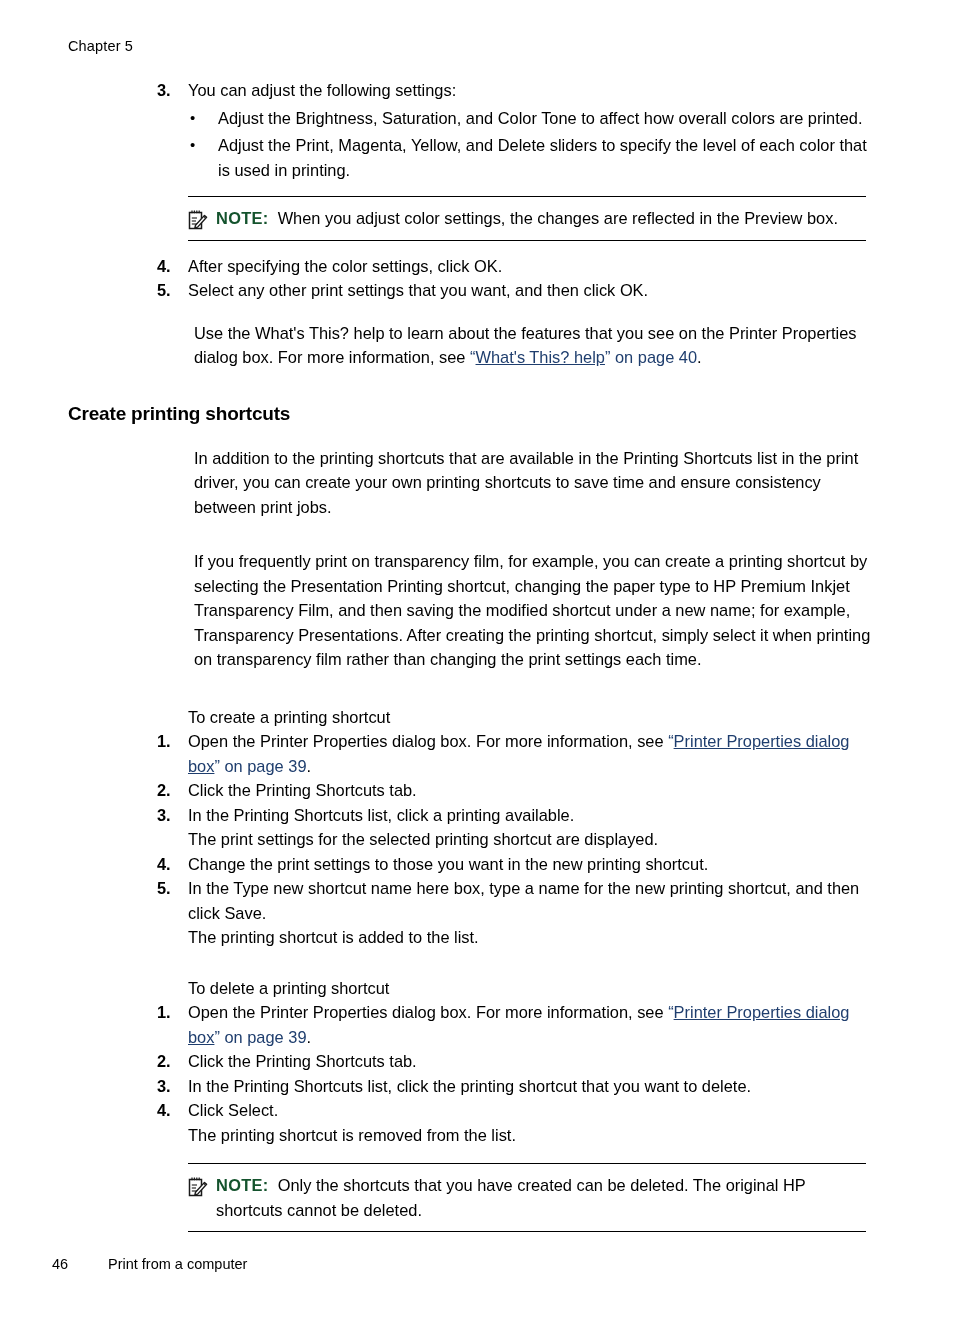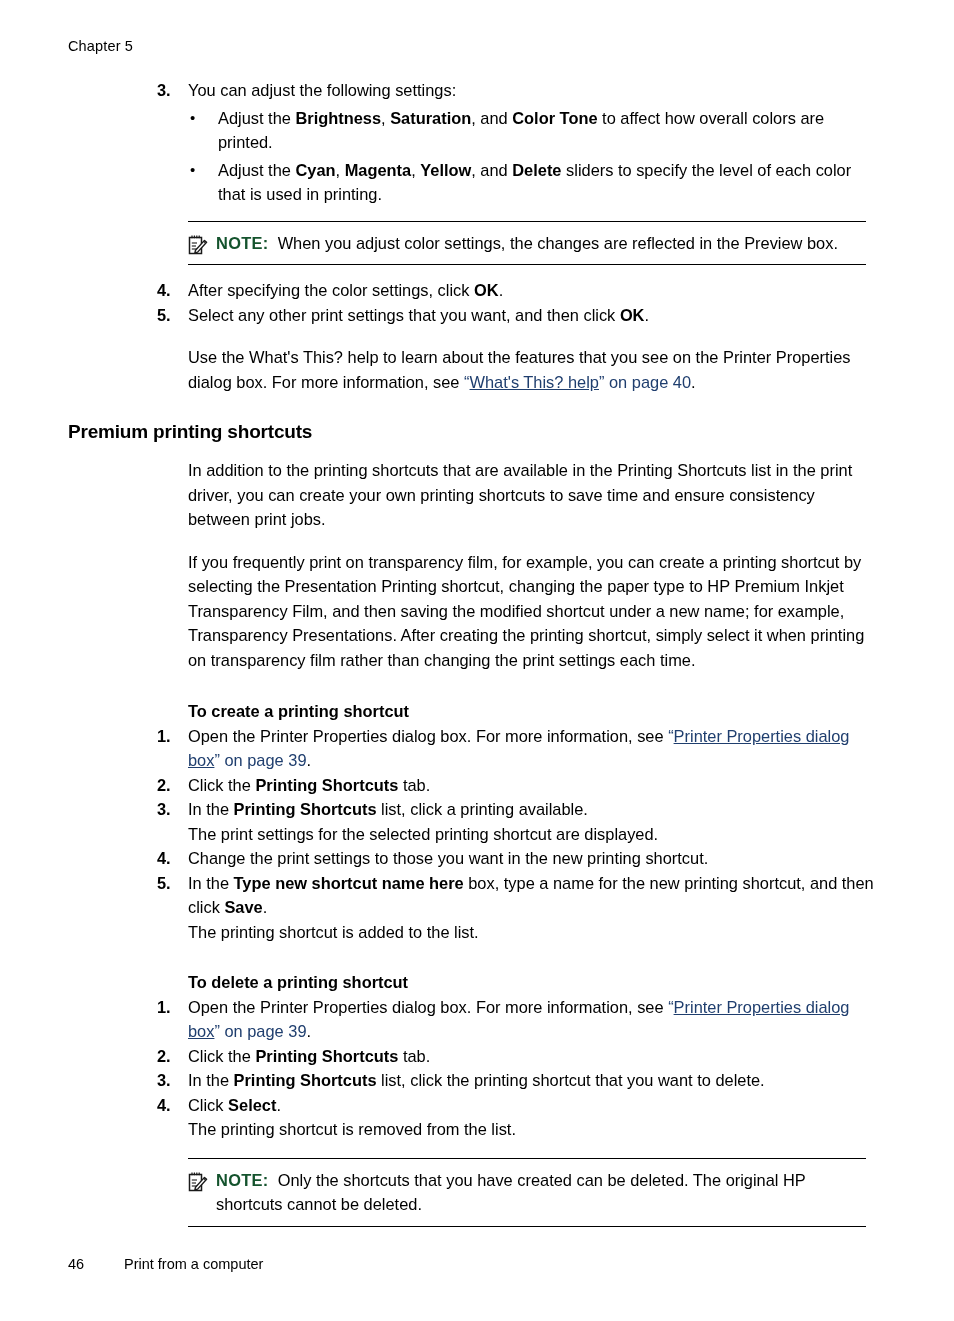--- a/index.html
+++ b/index.html
@@ -89,40 +89,40 @@
   ul.bullets > li .dot {
     position: absolute;
     left: 2px;
     top: 0;
     font-size: 15px;
     line-height: 24.5px;
   }
 
   
   p.body-para {
-    margin: 0;
+    margin: 6px;
     padding-left: 120px;    
   }
   p.body-para.gap { margin-top: 18px; }
 
   
   h2.section-head {
     margin: 0;
     padding: 0;
     font-size: 19px;
     line-height: 24px;
     font-weight: bold;
     letter-spacing: -0.01em;
   }
   h3.sub-head {
     margin: 0;
     padding-left: 120px;
     font-size: 16.4px;
     line-height: 24.5px;
-    font-weight: bold;
+    font-weight: normal;
   }
 
   
   a.xref {
     color: #1F3E6E;
     text-decoration: none;
   }
   a.xref .u { text-decoration: underline; }
 
   
@@ -146,26 +146,26 @@
     display: block;
     padding-left: 28px;
   }
   .note .note-label {
     font-weight: bold;
     color: #14532d;
     letter-spacing: 0.02em;
   }
   .note .note-gap { display:inline-block; width: 9px; }
 
-  b, strong { font-weight: bold; }
+  b, strong { font-weight: normal; }
 
   
   .footer {
     position: absolute;
-    left: 68px;
+    left: 52px;
     top: 1255px;
     width: 812px;
     font-size: 14.5px;
     line-height: 18px;
   }
   .footer .pageno {
     display: inline-block;
     width: 56px;
   }
 </style>
@@ -183,21 +183,21 @@
         <span class="num">3.</span>
         <span class="body">You can adjust the following settings:</span>
 
         <ul class="bullets">
           <li>
             <span class="dot">•</span>
             <span><span>Adjust the </span><b>Brightness</b><span>, </span><b>Saturation</b><span>, and </span><b>Color Tone</b><span> to affect how overall colors are printed.</span></span>
           </li>
           <li>
             <span class="dot">•</span>
-            <span><span>Adjust the </span><b>Cyan</b><span>, </span><b>Magenta</b><span>, </span><b>Yellow</b><span>, and </span><b>Delete</b><span> sliders to specify the level of each color that is used in printing.</span></span>
+            <span><span>Adjust the </span><b>Print</b><span>, </span><b>Magenta</b><span>, </span><b>Yellow</b><span>, and </span><b>Delete</b><span> sliders to specify the level of each color that is used in printing.</span></span>
           </li>
         </ul>
       </li>
     </ol>
 
     <div style="height:14px"></div>
     <div class="note">
       <span class="note-icon">
         <svg width="20" height="22" viewBox="0 0 20 22" xmlns="http://www.w3.org/2000/svg">
           <rect x="1.5" y="3.5" width="12" height="16" fill="#ffffff" stroke="#1a1a1a" stroke-width="1.5"></rect>
@@ -223,21 +223,21 @@
       </li>
       <li class="sp-top">
         <span class="num">5.</span>
         <span class="body"><span>Select any other print settings that you want, and then click </span><b>OK</b><span>.</span></span>
       </li>
     </ol>
 
     <p class="body-para gap"><span>Use the What's This? help to learn about the features that you see on the Printer Properties dialog box. For more information, see </span><a class="xref" href="#"><span>“</span><span class="u">What's This? help</span><span>”</span><span> on page 40</span></a><span>.</span></p>
 
     <div style="height:26px"></div>
-    <h2 class="section-head">Premium printing shortcuts</h2>
+    <h2 class="section-head">Create printing shortcuts</h2>
 
     <div style="height:14px"></div>
     <p class="body-para">In addition to the printing shortcuts that are available in the Printing Shortcuts list in the print driver, you can create your own printing shortcuts to save time and ensure consistency between print jobs.</p>
 
     <div style="height:18px"></div>
     <p class="body-para">If you frequently print on transparency film, for example, you can create a printing shortcut by selecting the Presentation Printing shortcut, changing the paper type to HP Premium Inkjet Transparency Film, and then saving the modified shortcut under a new name; for example, Transparency Presentations. After creating the printing shortcut, simply select it when printing on transparency film rather than changing the print settings each time.</p>
 
     <div style="height:27px"></div>
     <h3 class="sub-head">To create a printing shortcut</h3>
 

